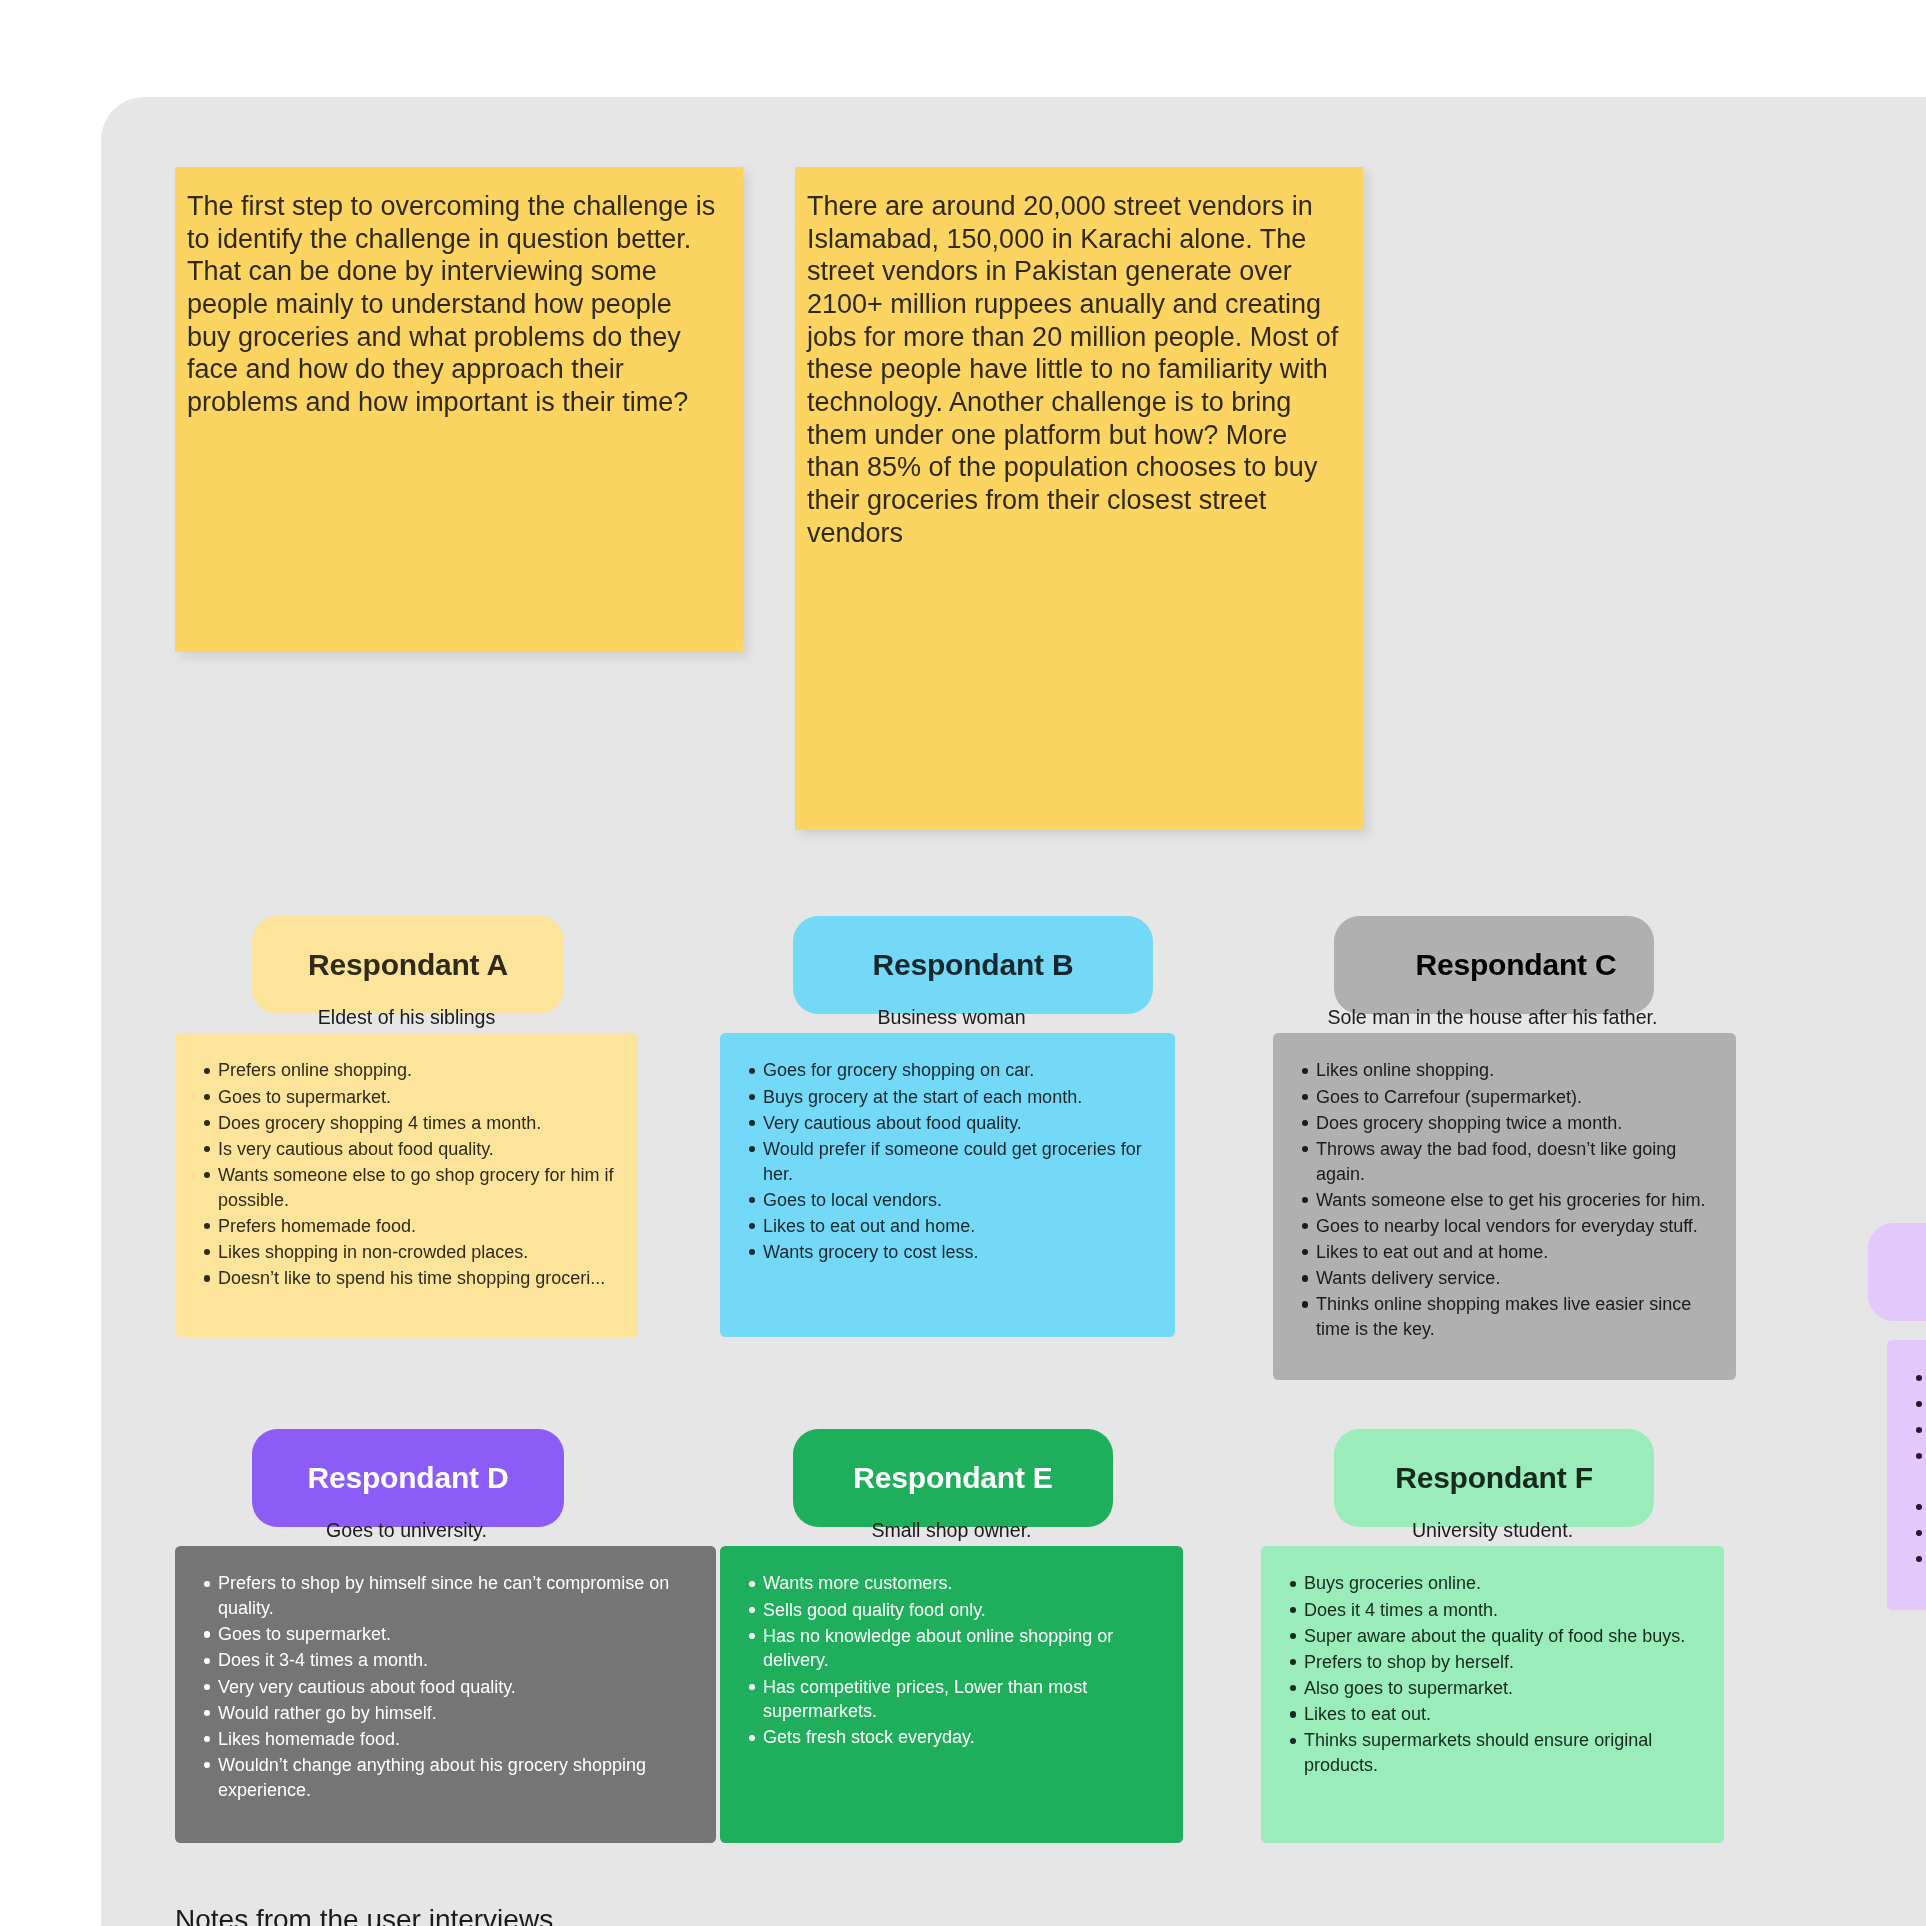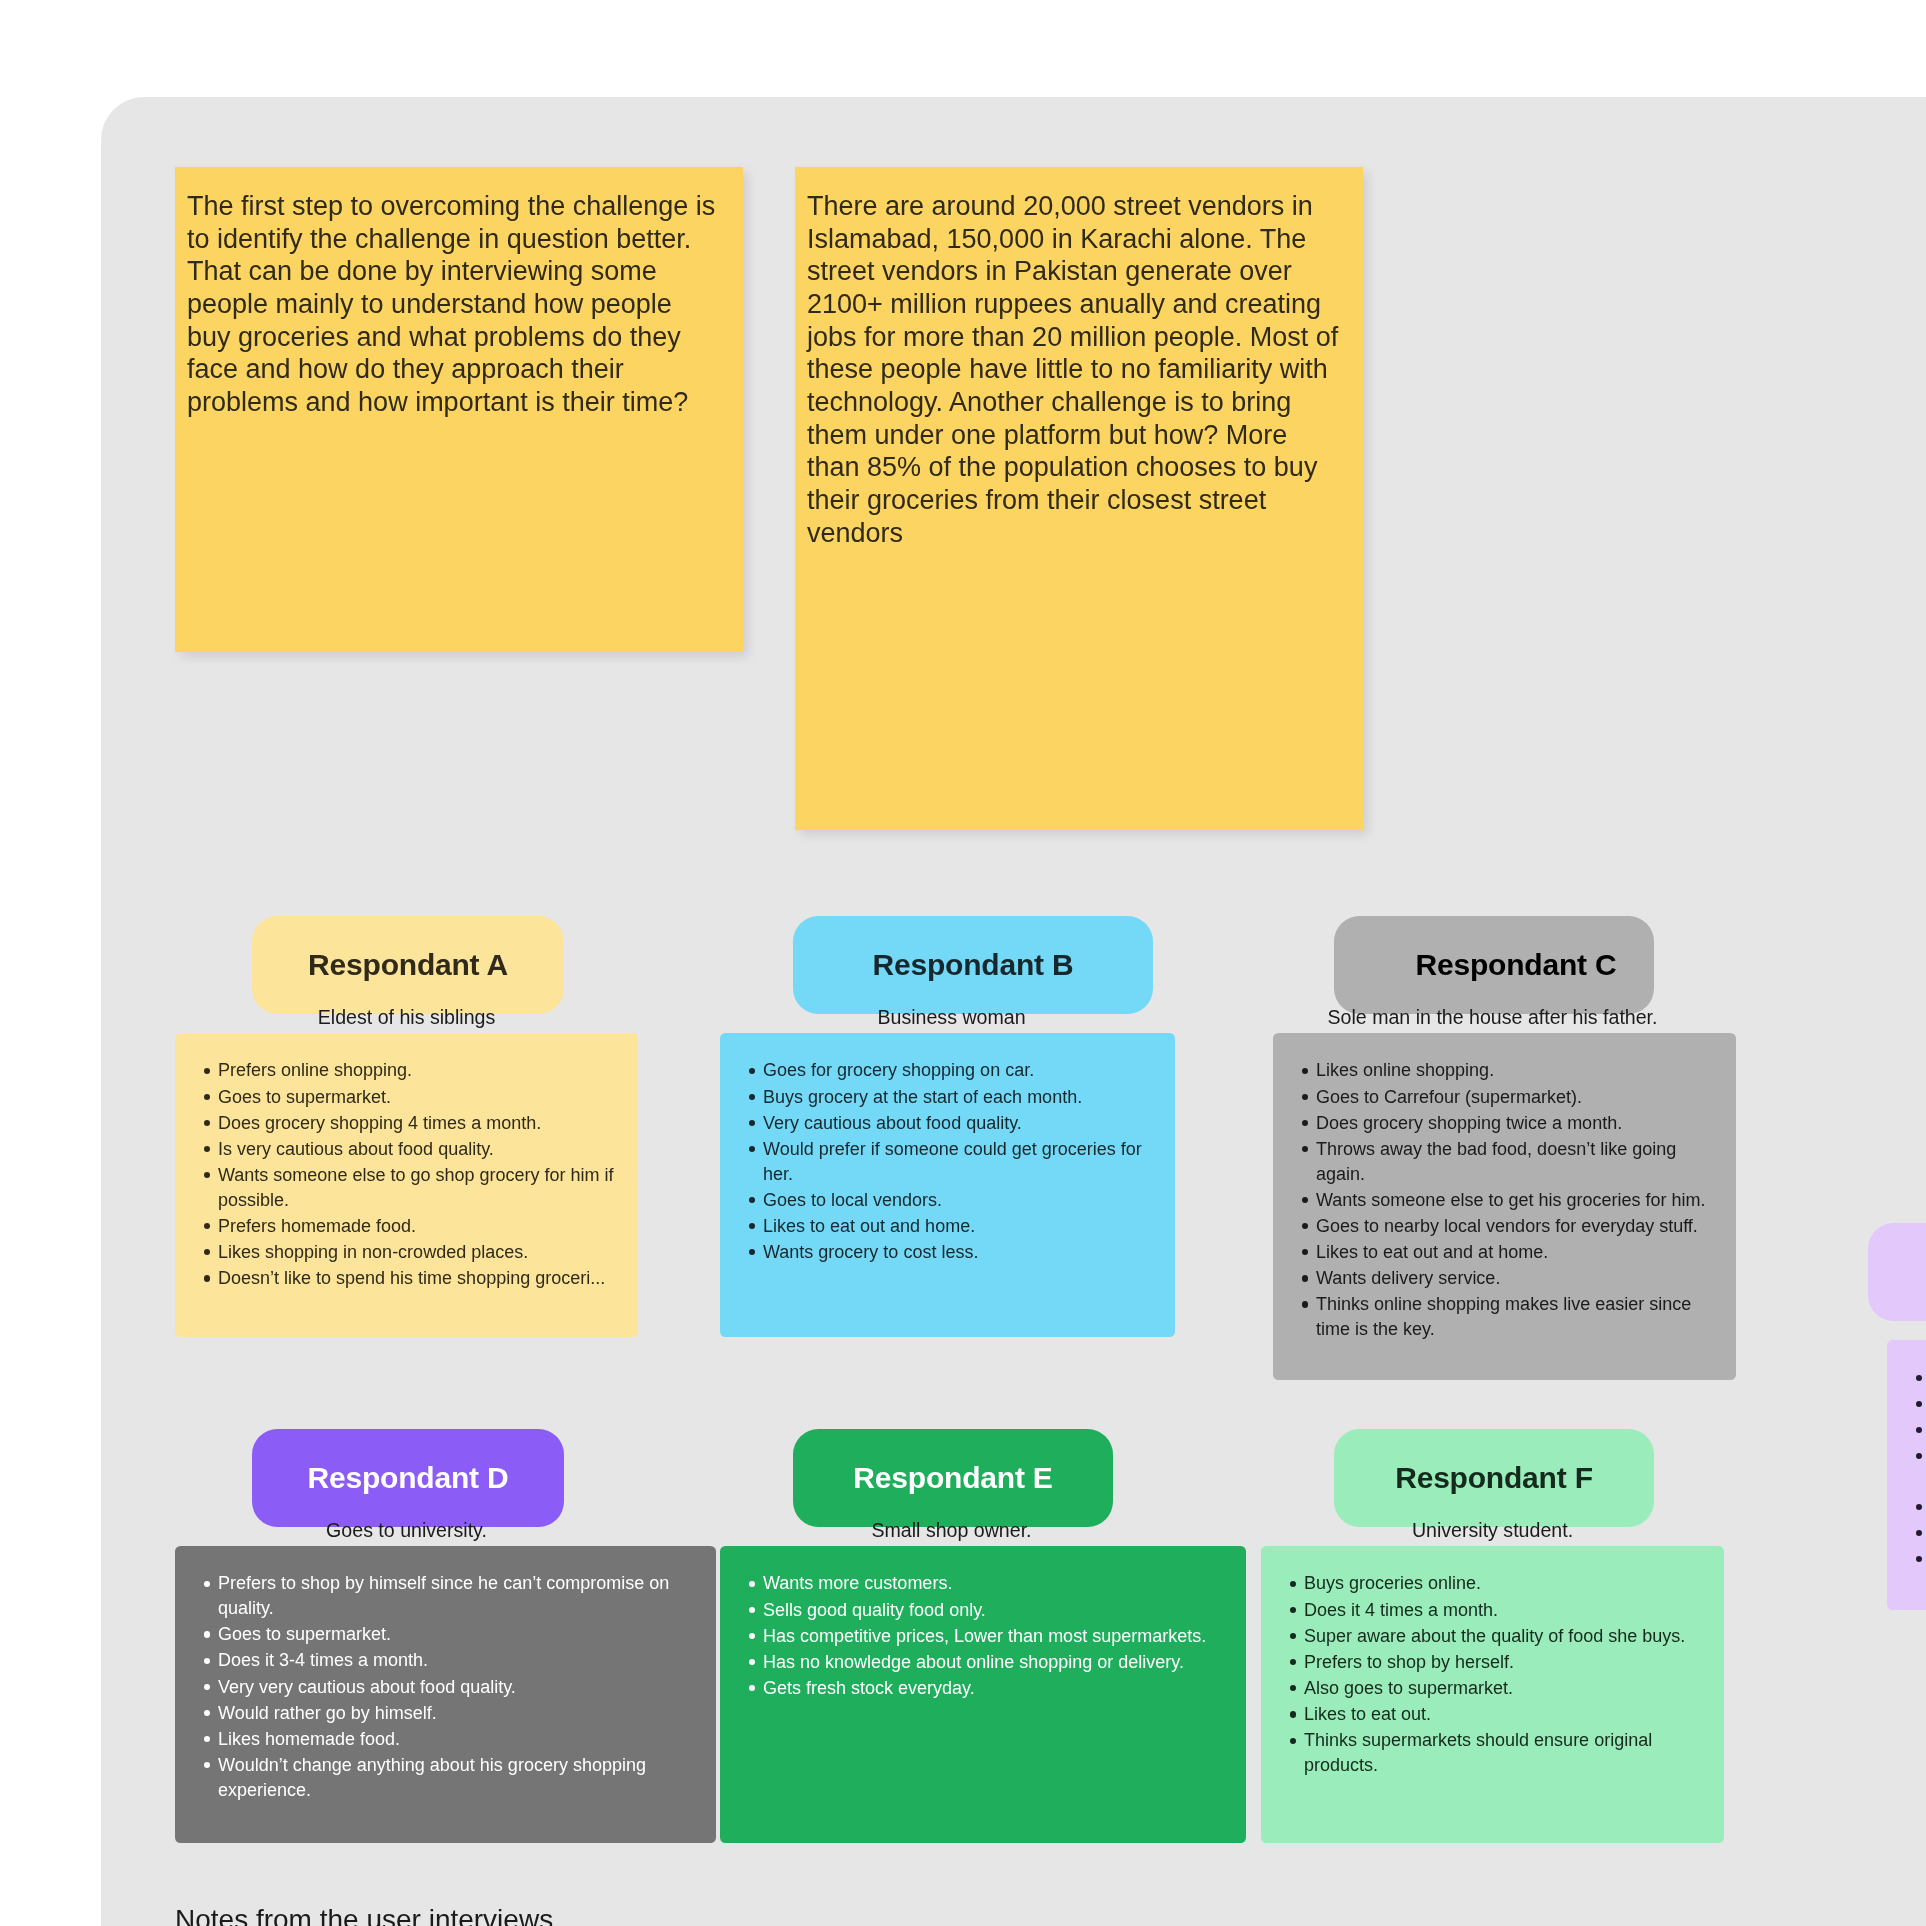--- a/index.html
+++ b/index.html
@@ -92,21 +92,21 @@
   #respondent-c .resp-pill { left: 73px; width: 320px; }
   #respondent-d .resp-pill { left: 77px; width: 312px; }
   #respondent-e .resp-pill { left: 73px; width: 320px; }
   #respondent-f .resp-pill { left: 73px; width: 320px; }
   #respondent-g .resp-pill { left: 82px; width: 321px; }
 
   #respondent-a .resp-body { width: 463px; height: 304px; }
   #respondent-b .resp-body { width: 455px; height: 304px; }
   #respondent-c .resp-body { width: 463px; height: 347px; }
   #respondent-d .resp-body { width: 541px; height: 297px; }
-  #respondent-e .resp-body { width: 526px; height: 297px; }
+  #respondent-e .resp-body { width: 463px; height: 297px; }
   #respondent-f .resp-body { width: 463px; height: 297px; }
   #respondent-g .resp-body { width: 478px; height: 270px; left: 101px; }
   #respondent-g .resp-sub  { left: 108px; width: 463px; }
 
   
   .theme-yellow .resp-pill { background: #fce59b; color: #2f2a19; }
   .theme-yellow .resp-body { background: #fce59b; color: #2f2a19; }
   .theme-cyan   .resp-pill { background: #74d9f7; color: #16282e; }
   .theme-cyan   .resp-body { background: #74d9f7; color: #16282e; }
   .theme-gray   .resp-pill { background: #b0b0b0; color: #000000; padding-left: 44px; }
@@ -219,22 +219,22 @@
     </div>
   </div>
 
   <div class="respondent theme-green" id="respondent-e">
     <div class="resp-pill">Respondant E</div>
     <div class="resp-sub">Small shop owner.</div>
     <div class="resp-body">
       <ul>
         <li>Wants more customers.</li>
         <li>Sells good quality food only.</li>
+        <li>Has no knowledge about online shopping or delivery.</li>
         <li>Has competitive prices, Lower than most supermarkets.</li>
-        <li>Has no knowledge about online shopping or delivery.</li>
         <li>Gets fresh stock everyday.</li>
       </ul>
     </div>
   </div>
 
   <div class="respondent theme-mint" id="respondent-f">
     <div class="resp-pill">Respondant F</div>
     <div class="resp-sub">University student.</div>
     <div class="resp-body">
       <ul>

